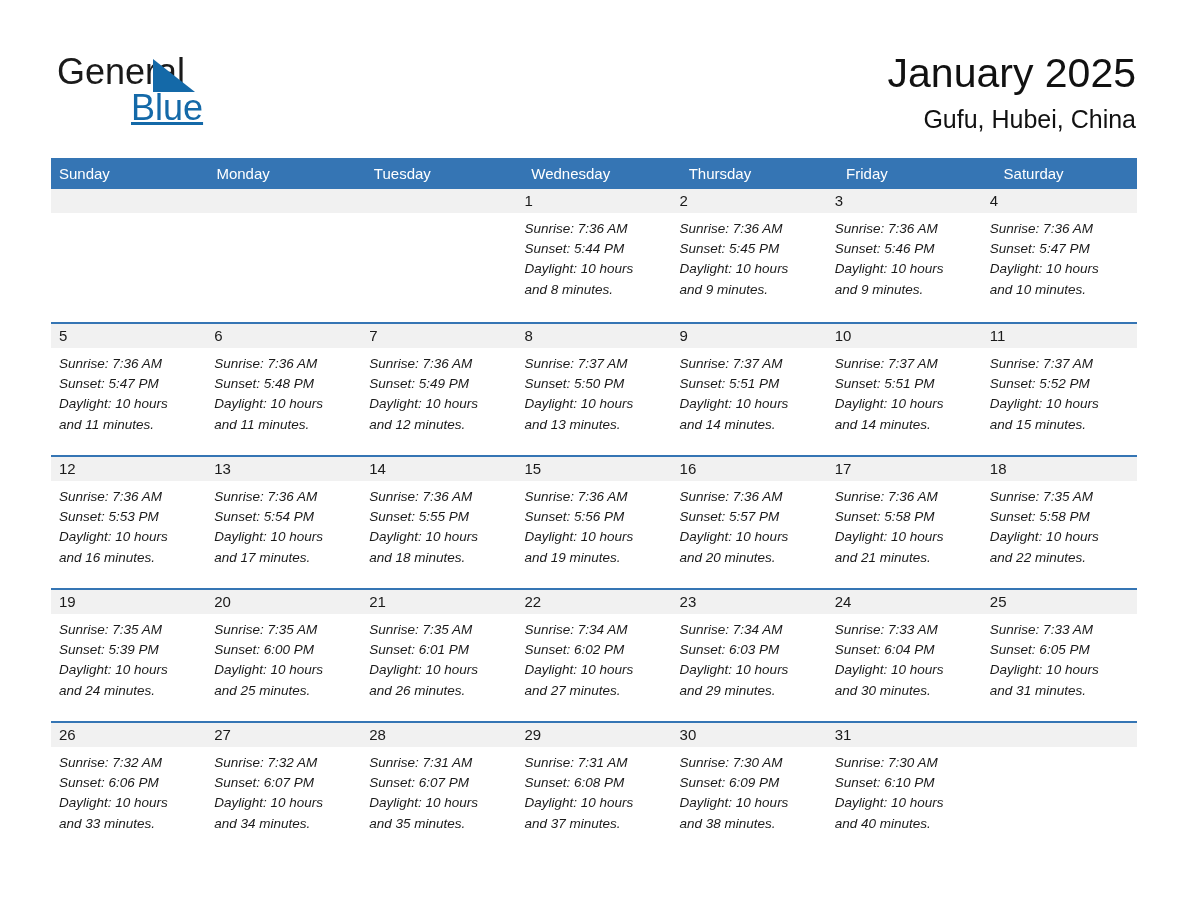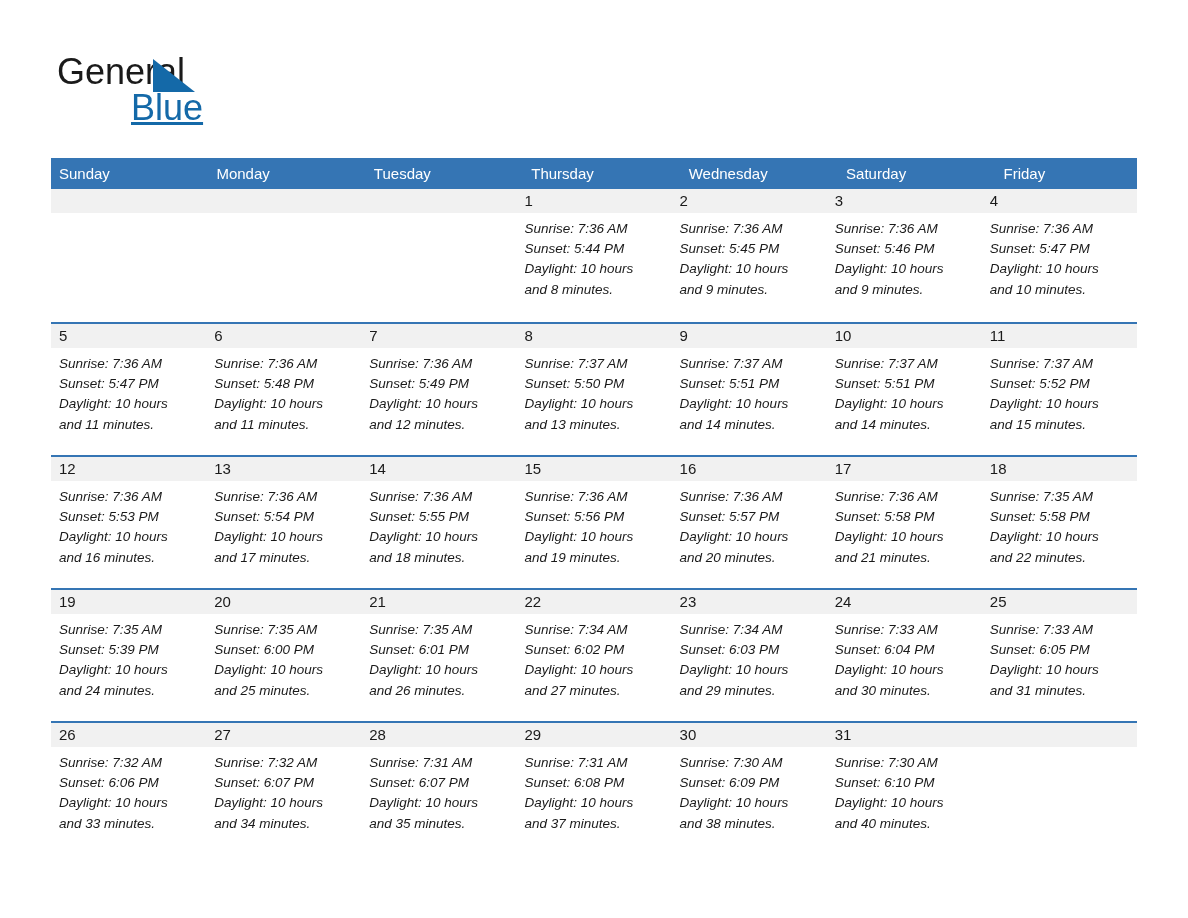--- a/index.html
+++ b/index.html
@@ -167,33 +167,37 @@
 <div class="page">
 
   <div class="top">
 
     <div class="brand">
       <span class="brand-general">General</span>
       <span class="brand-tri"></span>
       <span class="brand-blue">Blue</span>
     </div>
 
+    <div class="title-block">
+      <div class="cal-title">January 2025</div>
+      <div class="cal-subtitle">Gufu, Hubei, China</div>
+    </div>
 
   </div>
 
   <div class="calendar">
 
     <div class="weekdays">
       <div class="weekday">Sunday</div>
       <div class="weekday">Monday</div>
       <div class="weekday">Tuesday</div>
+      <div class="weekday">Wednesday</div>
       <div class="weekday">Thursday</div>
-      <div class="weekday">Wednesday</div>
+      <div class="weekday">Friday</div>
       <div class="weekday">Saturday</div>
-      <div class="weekday">Friday</div>
     </div>
 
     <div id="weeks-container">
         <div class="week">
           <div class="daycell empty">
             <div class="daynum-band"><span class="daynum"></span></div>
           </div>
           <div class="daycell empty">
             <div class="daynum-band"><span class="daynum"></span></div>
           </div>

